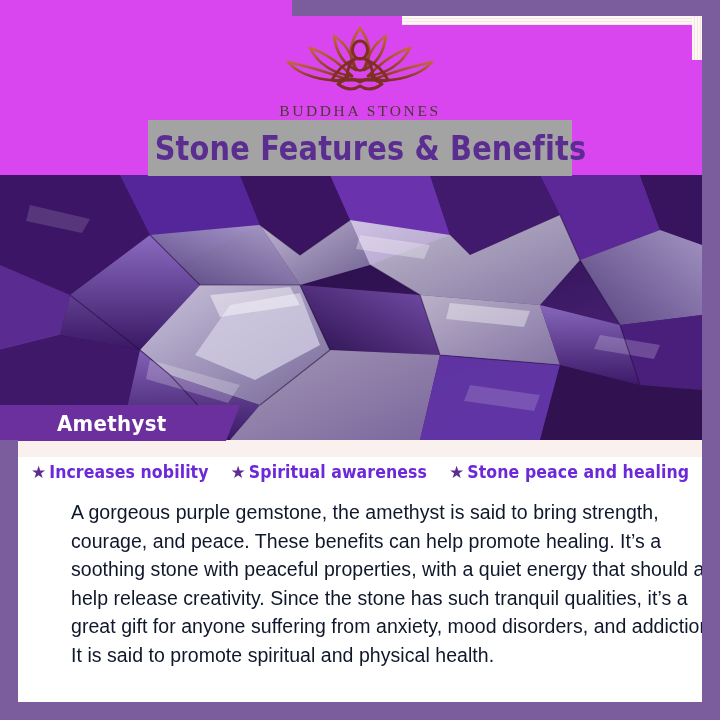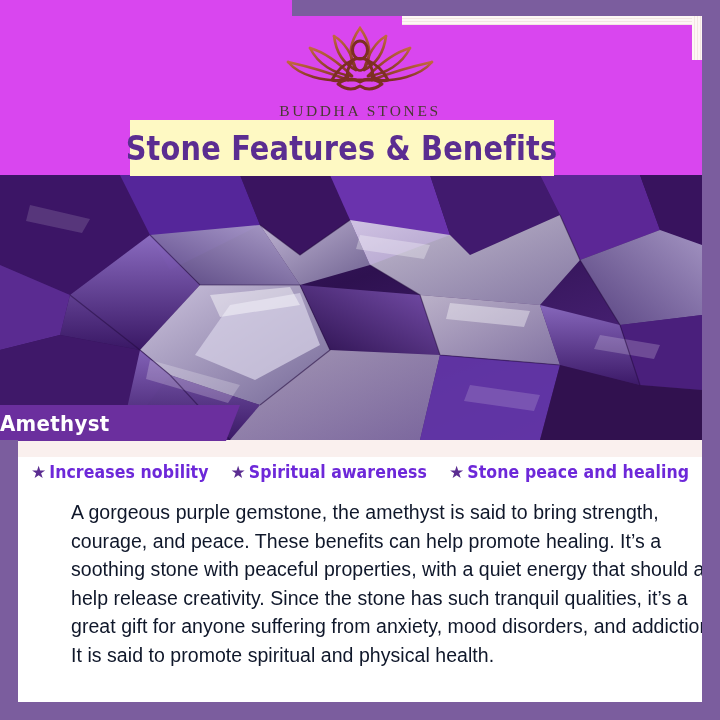--- a/index.html
+++ b/index.html
@@ -89,28 +89,27 @@
     font-size: 15.5px;
     letter-spacing: 2.6px;
     color: #4a3a33;
     font-weight: 400;
   }
 
   
   .title-banner {
     position: absolute;
     top: 120px;
-    left: 130px;
+    left: 148px;
     width: 424px;
     height: 56px;
-    background: #fef9c3;
+    background: #a3a3a3;
     z-index: 20;
     display: flex;
     align-items: center;
-    justify-content: center;
   }
   .title-text {
     font-family: "Liberation Sans Narrow", "DejaVu Sans Condensed", "Liberation Sans", sans-serif;
     font-weight: 700;
     font-size: 33px;
     color: #5b2d91;
     letter-spacing: 0.2px;
     transform: scaleX(0.97);
     white-space: nowrap;
   }
@@ -135,20 +134,21 @@
     left: 0;
     width: 240px;
     height: 36px;
     background: #6b2f9e;
     z-index: 25;
     clip-path: polygon(0 0, 100% 0, calc(100% - 14px) 100%, 0 100%);
     display: flex;
     align-items: center;
   }
   .stone-label-text {
+    margin-left: 57px;
     color: #ffffff;
     font-family: "Liberation Sans Narrow", "DejaVu Sans Condensed", "Liberation Sans", sans-serif;
     font-weight: 700;
     font-size: 22px;
     letter-spacing: 0.3px;
   }
 
   
   .content {
     position: absolute;

